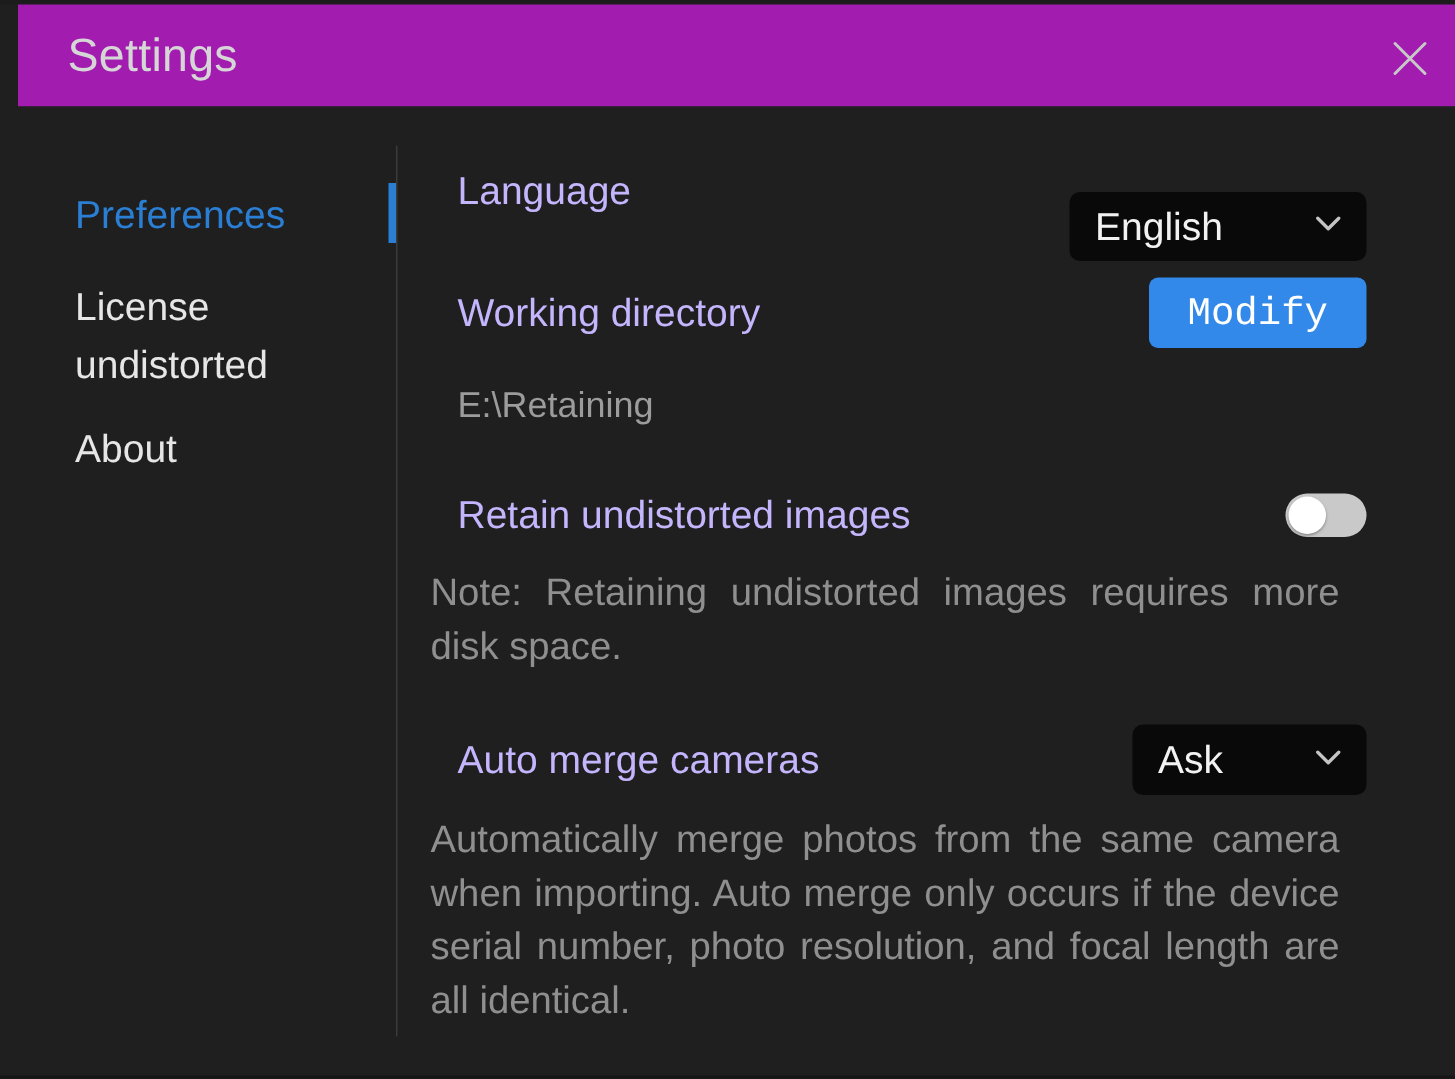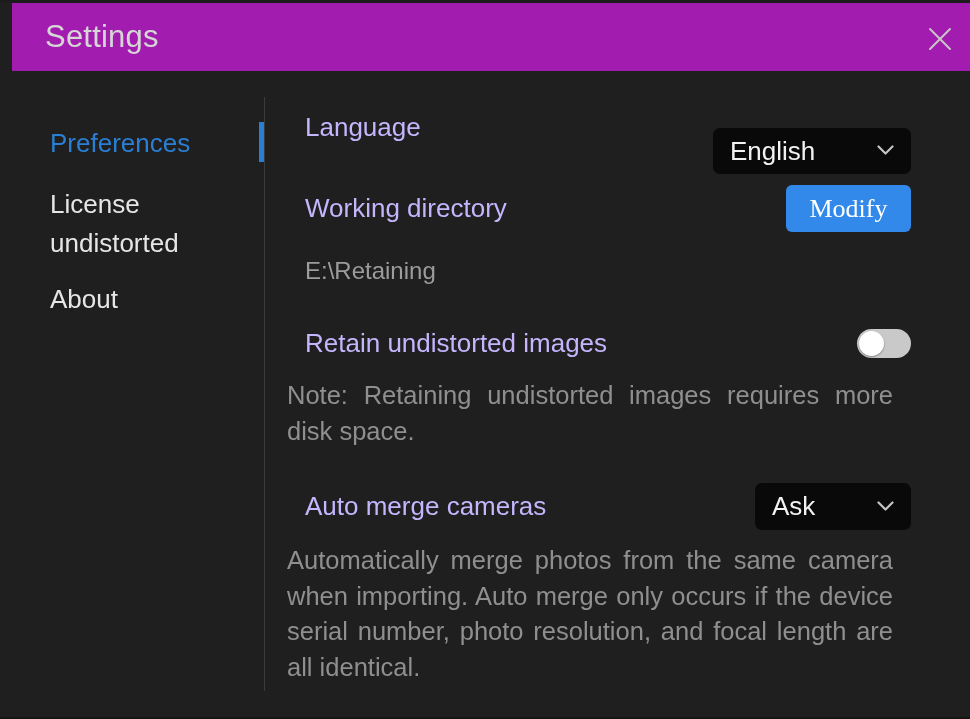--- a/index.html
+++ b/index.html
@@ -74,23 +74,23 @@
     height: 100%; background: #090909; border: none; border-radius: 7px;
     display: flex; align-items: center; justify-content: space-between;
     padding: 0 17px; box-sizing: border-box; cursor: pointer;
   }
   .dd-language { width: 198px; margin-top: 48px; }
   .dd-merge    { width: 156px; }
   .dd-value { font-size: 26px; color: #f2f2f2; }
   .chevron { display: block; margin-left: 10px; }
 
   .btn-modify {
-    width: 125px; height: 47px; border: none; border-radius: 6px;
+    width: 145px; height: 47px; border: none; border-radius: 6px;
     background: #3389e9; color: #ffffff; font-size: 26px;
-    font-family: Liberation Serif, serif; cursor: pointer;
+    font-family: Liberation Mono, monospace; cursor: pointer;
   }
 
   .path-text {
     position: absolute; left: 305px; top: 186px;
     font-size: 24px; color: #9c9c9c;
   }
 
   .toggle {
     position: relative; width: 54px; height: 29px; border-radius: 15px;
     background: #c9c9c9; cursor: pointer; flex: none;

